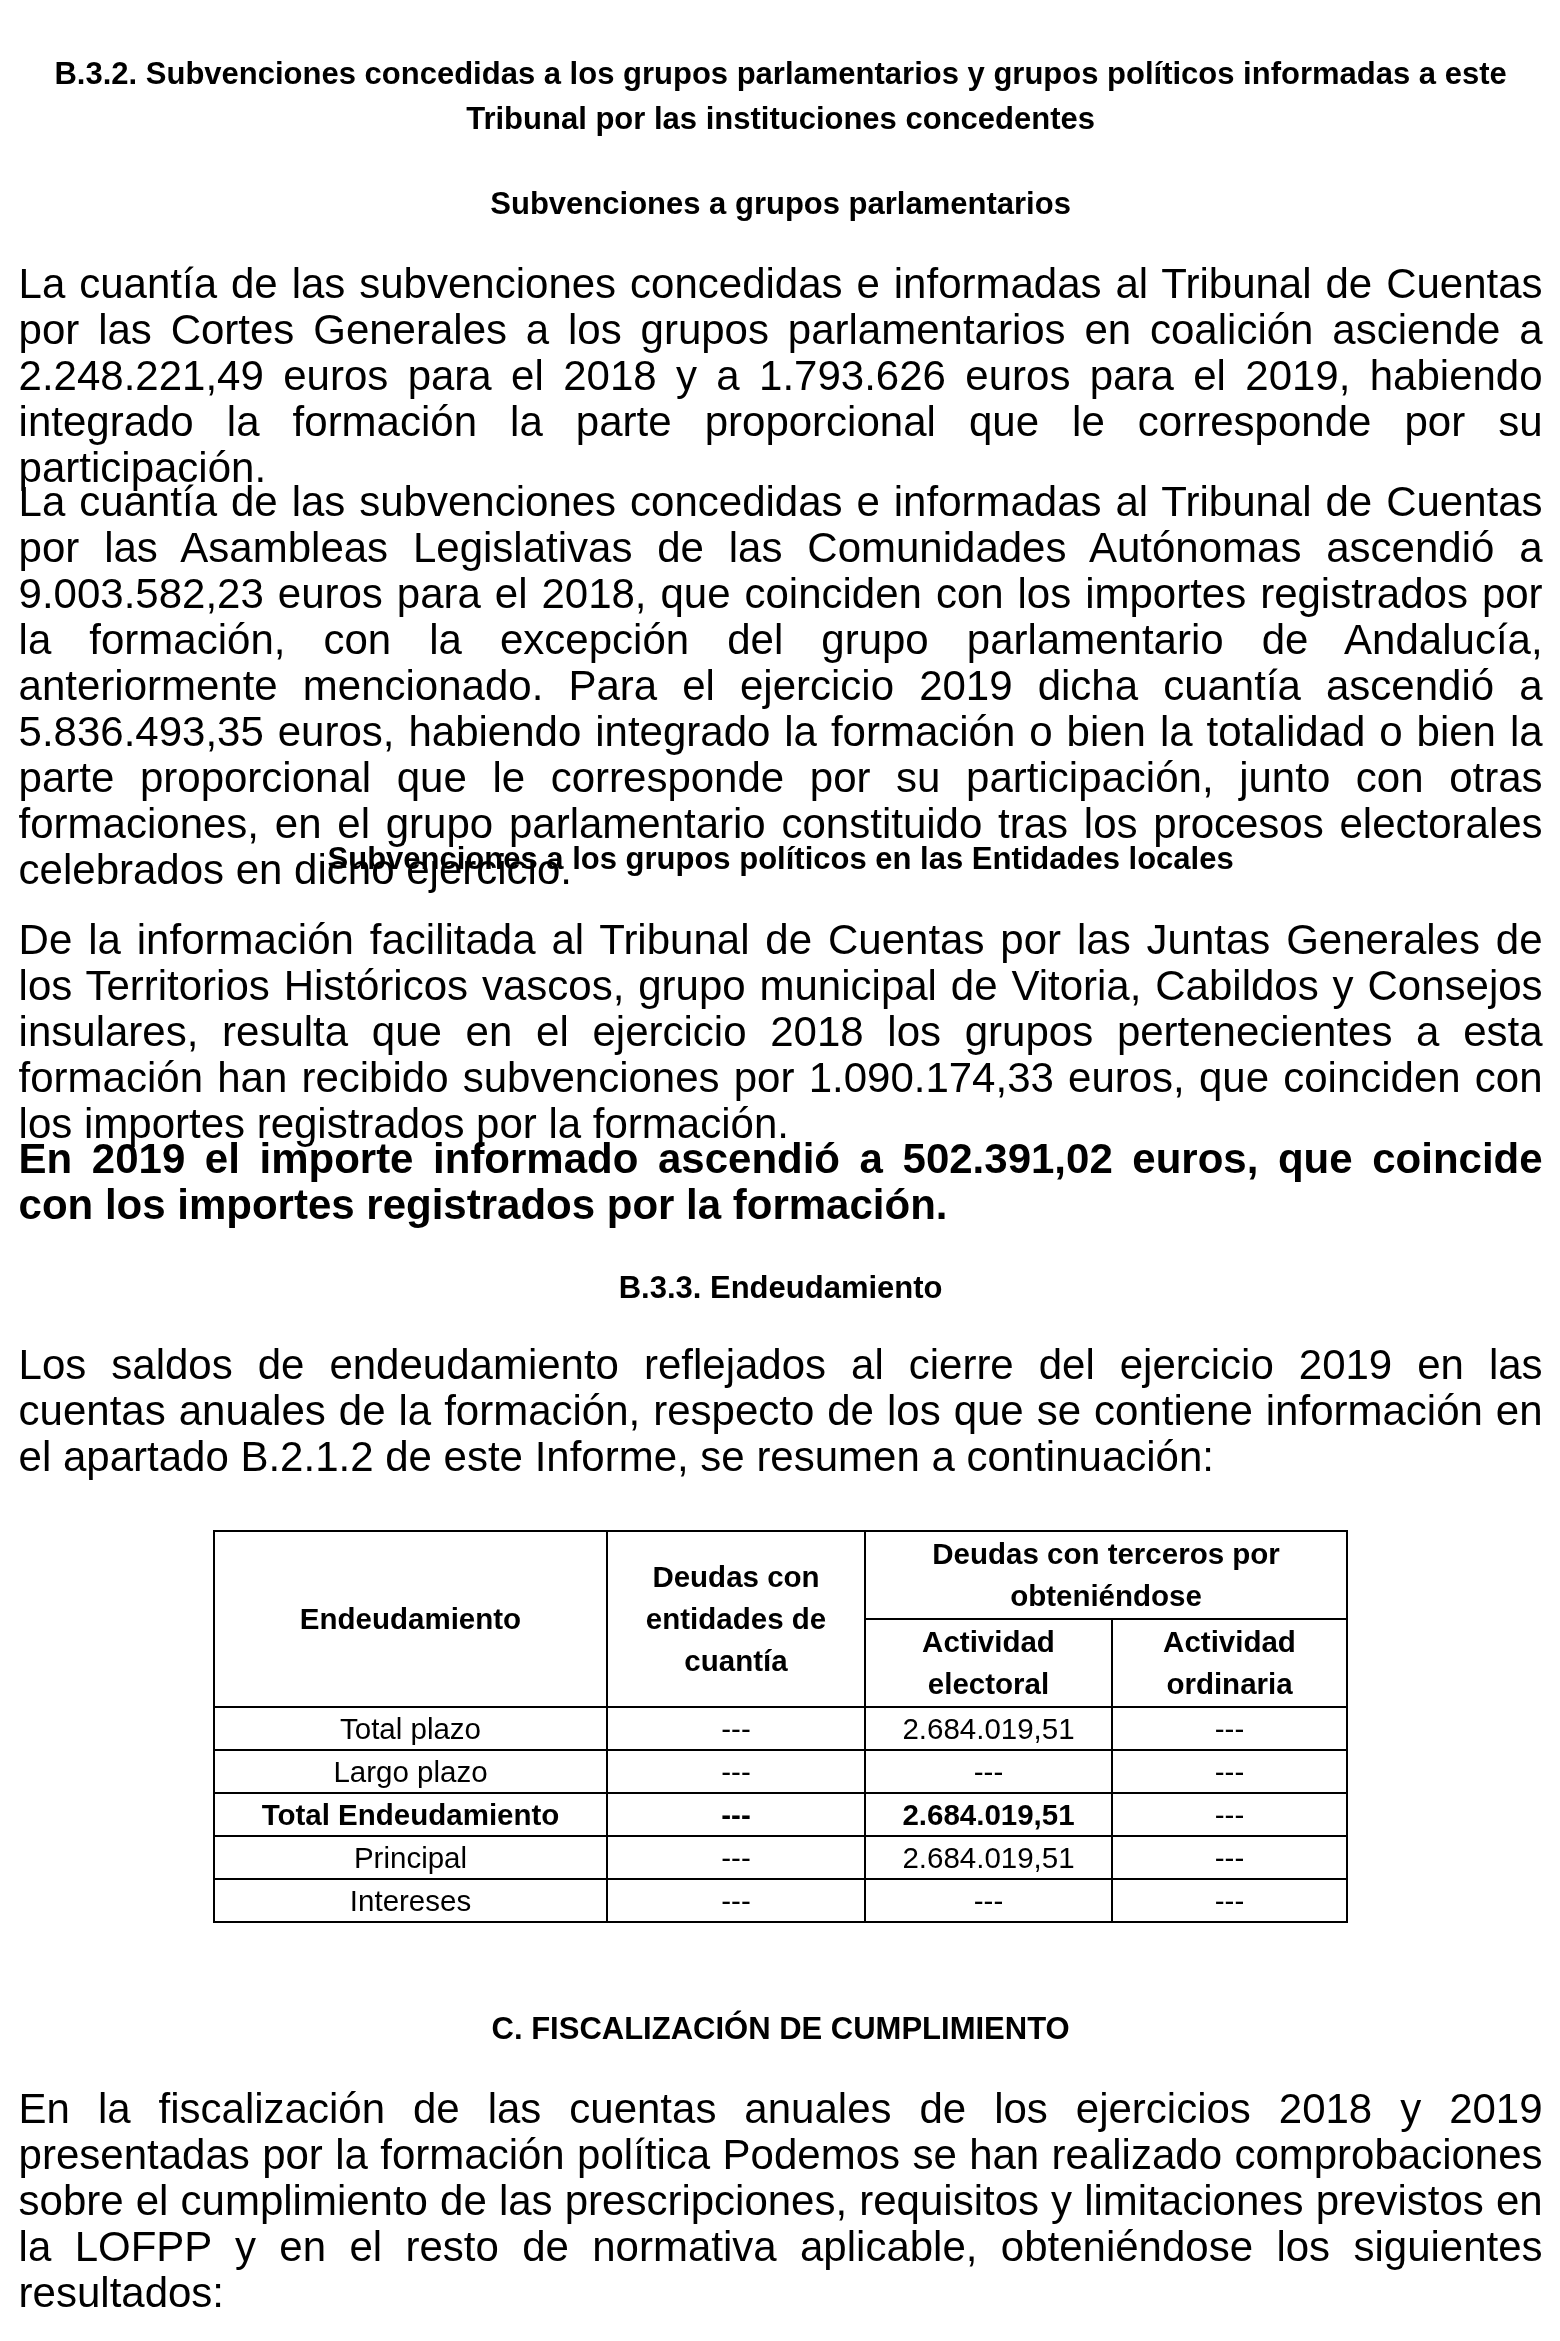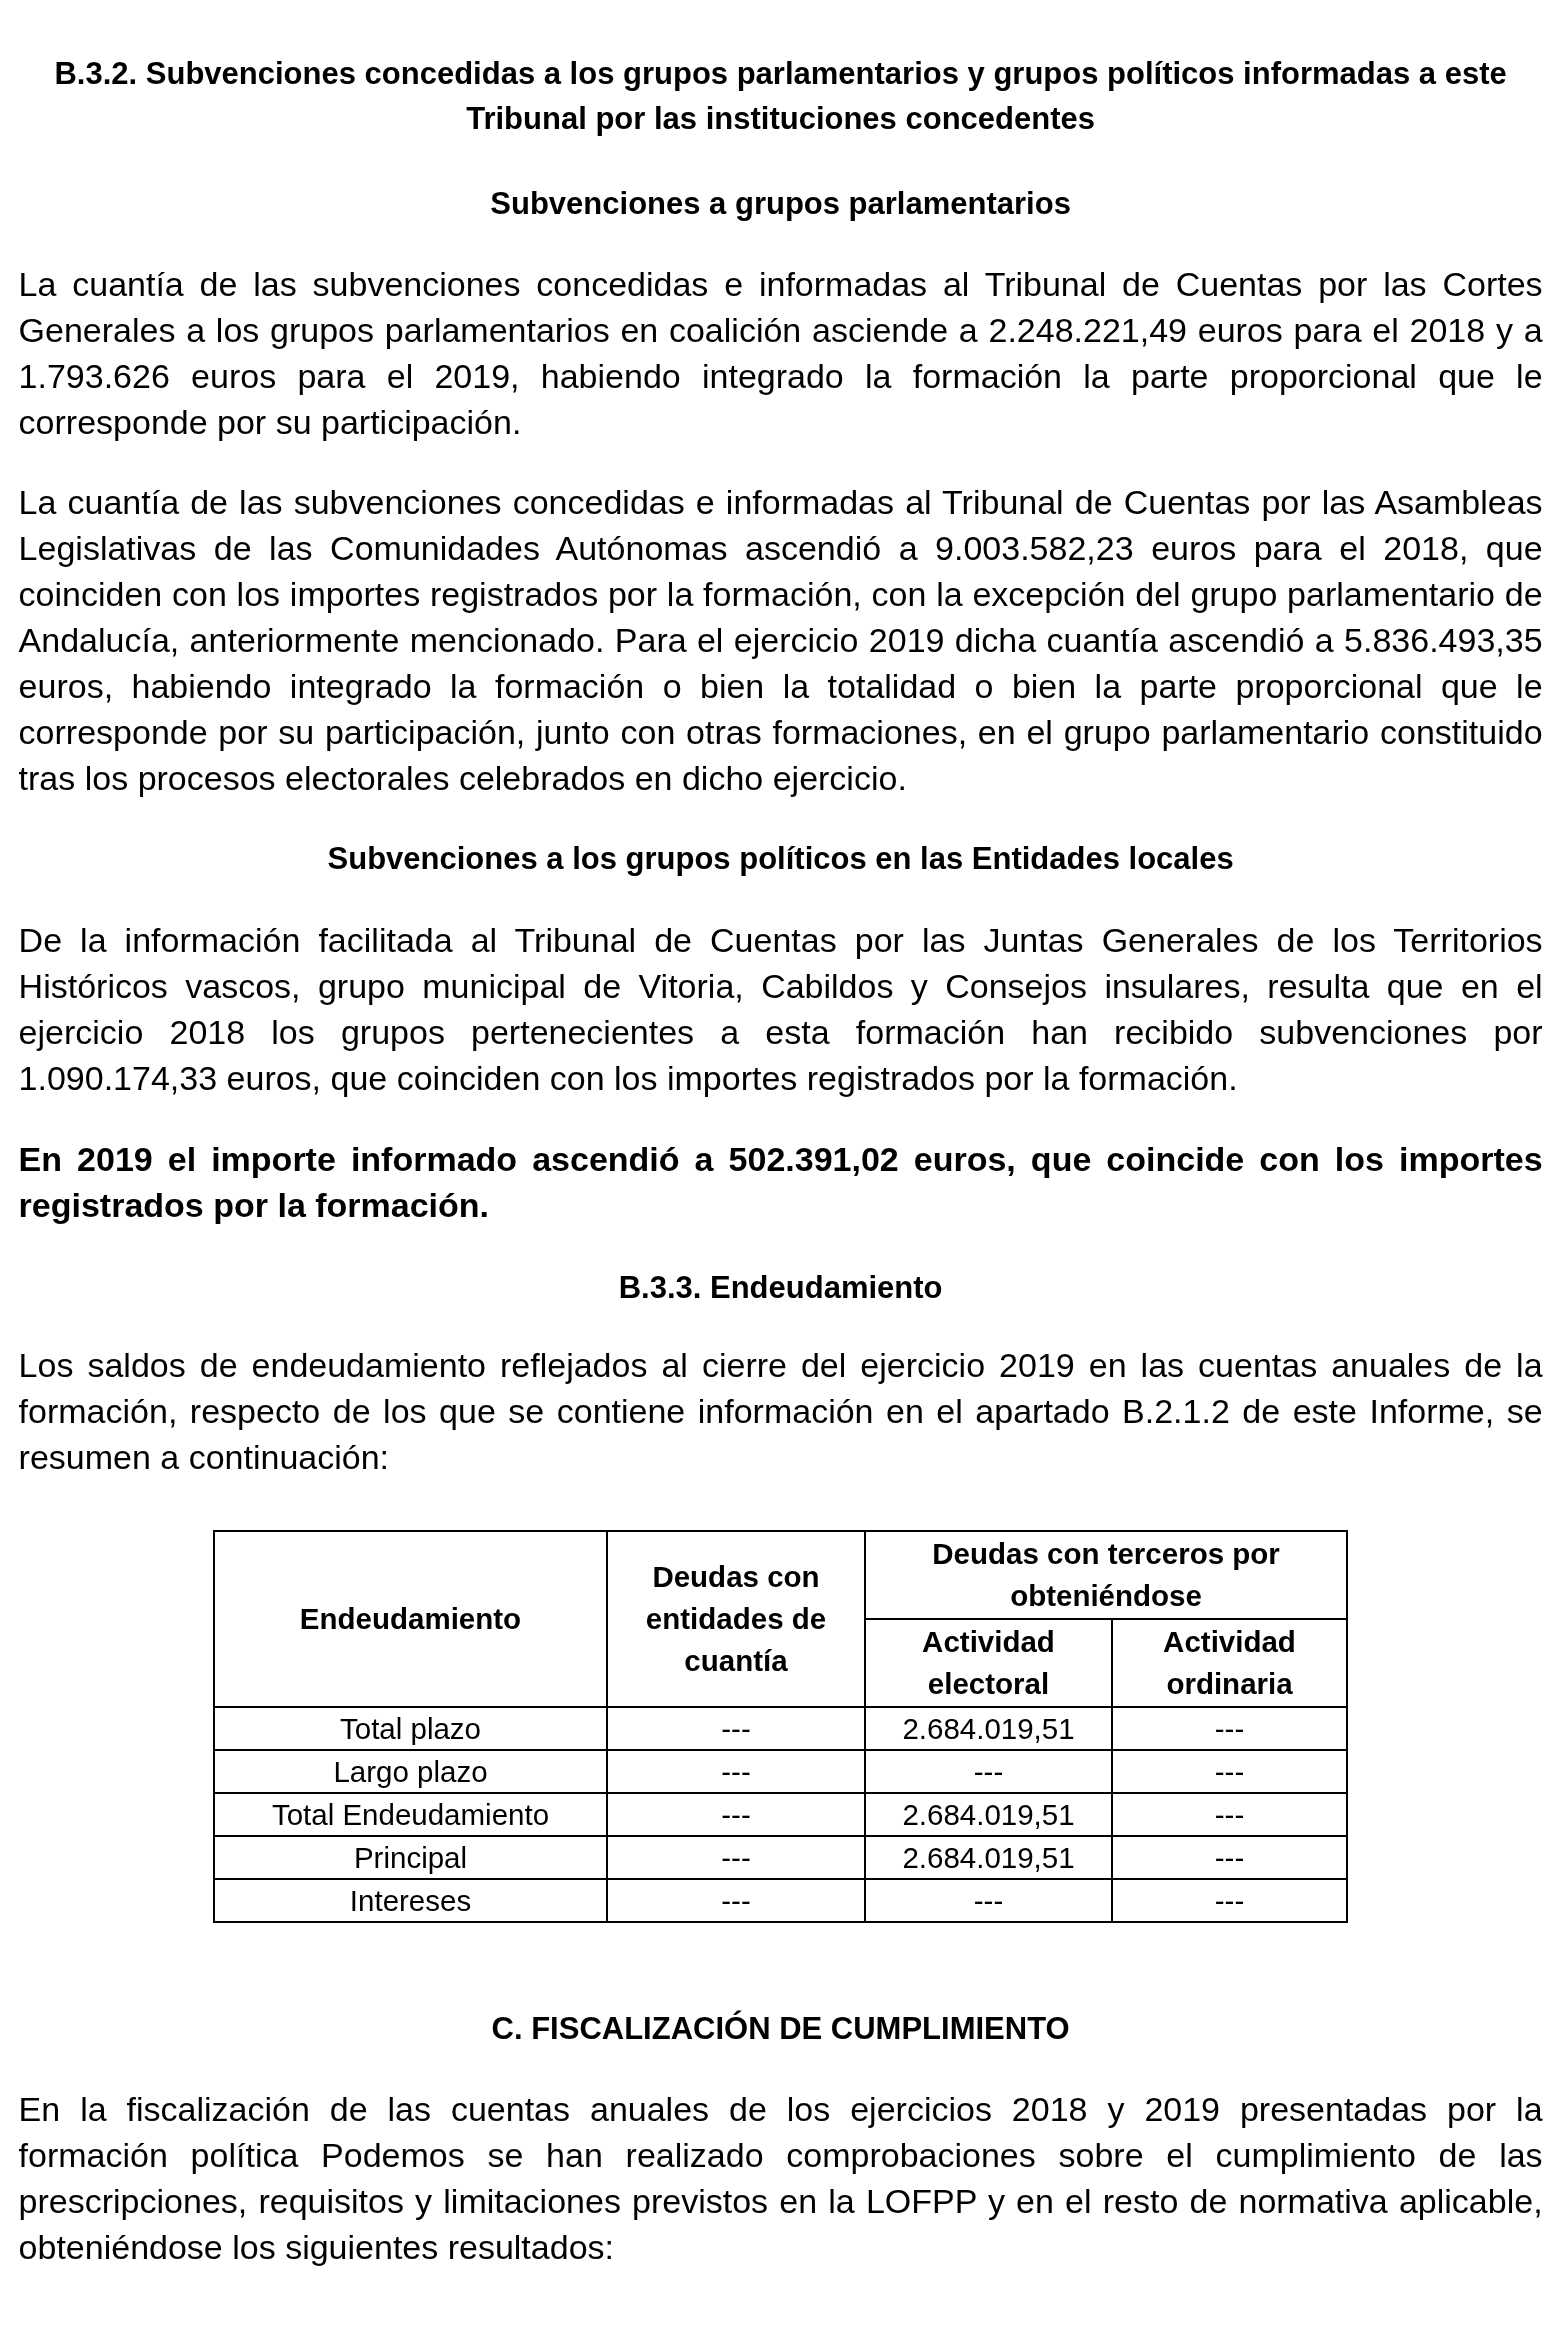--- a/index.html
+++ b/index.html
@@ -25,21 +25,21 @@
     font-weight: bold;
     font-size: 31px;
     line-height: 45px;
     margin: 0;
     position: absolute;
     left: 0;
     width: 1524px;
     text-align: center;
   }
   .para {
-    font-size: 34px;
+    font-size: 42px;
     line-height: 46px;
     margin: 0;
     text-align: justify;
     position: absolute;
     left: 0;
     width: 1524px;
   }
   .para.last-left { text-align-last: left; }
 
   
@@ -59,21 +59,21 @@
     padding: 0 6.7px;
   }
   .debt-table th {
     font-weight: bold;
     line-height: 42px;
   }
   .debt-table td {
     height: 41px;
     line-height: 41px;
   }
-  .debt-table tr.total td { font-weight: normal; }
+  .debt-table tr.total td { font-weight: bold; }
   .col1 { width: 393px; }
   .col2 { width: 258px; }
   .col3 { width: 247px; }
   .col4 { width: 235px; }
 </style>
 </head>
 <body>
 
 <div class="page">
 

